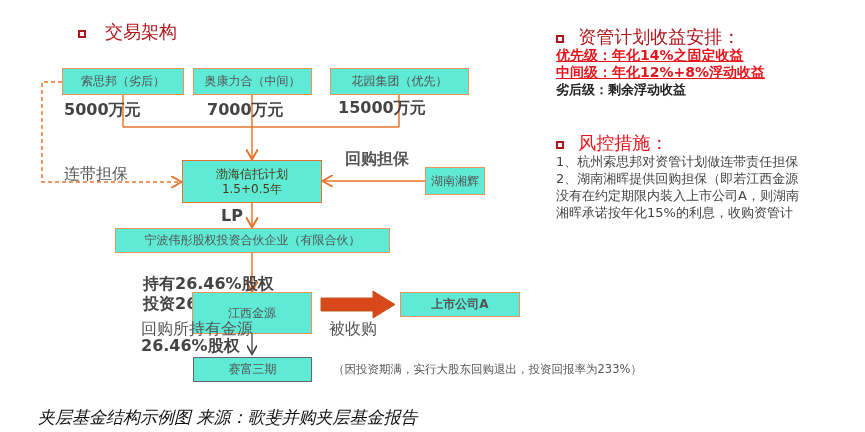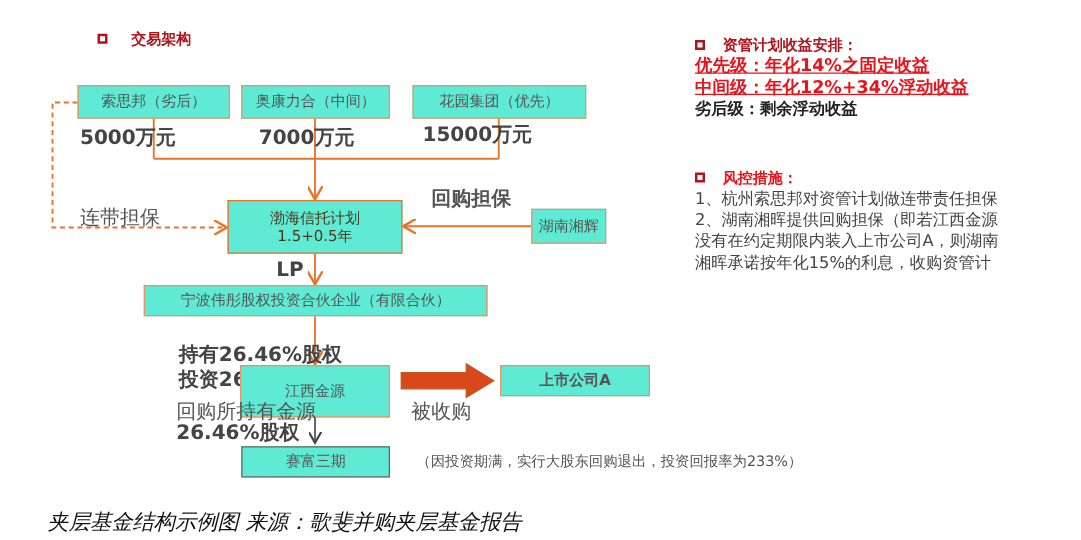--- a/index.html
+++ b/index.html
@@ -1,20 +1,20 @@
 <!DOCTYPE html>
 <html><head>
 <meta charset="utf-8">
 <style>
   html,body{margin:0;padding:0;}
   body{width:865px;height:432px;position:relative;background:#ffffff;overflow:hidden;
        font-family:"DejaVu Sans","Liberation Sans",sans-serif;color:#444;}
   .abs{position:absolute;}
   .sq{display:inline-block;width:8px;height:8px;border:2px solid #b0151c;box-sizing:border-box;}
-  .sec-title{font-size:12px;font-weight:bold;color:#b0151c;white-space:nowrap;}
+  .sec-title{font-size:18px;font-weight:normal;color:#b0151c;white-space:nowrap;}
   .box{position:absolute;border:1.5px solid #e8945a;background:#5eead4;box-sizing:border-box;
        font-size:12px;color:#555;display:flex;align-items:center;justify-content:center;white-space:nowrap;}
   .box.gray{border-color:#666;}
   .trust{position:absolute;background:#5eead4;border:1.5px solid #e8742a;box-sizing:border-box;
          display:flex;flex-direction:column;align-items:center;justify-content:center;
          font-size:12px;color:#4a3a1a;line-height:15px;}
   .lbl{position:absolute;font-size:16px;color:#555;white-space:nowrap;line-height:15px;}
   .lbl.b{font-weight:bold;color:#444;}
   .right{position:absolute;left:556px;font-size:13px;line-height:17px;white-space:nowrap;}
   .red{color:#e8141c;font-weight:bold;text-decoration:underline;font-size:14px;}
@@ -93,21 +93,21 @@
 
 <div class="box gray" style="left:193px;top:357px;width:119px;height:25px;">赛富三期</div>
 <div class="lbl" style="left:333px;top:362px;font-size:11.5px;">（因投资期满，实行大股东回购退出，投资回报率为233%）</div>
 
 <div class="right" style="top:28px;">
   <div>
     <span class="sq"></span>
     <span class="sec-title" style="margin-left:10px;">资管计划收益安排：</span>
   </div>
   <div class="red">优先级：年化14%之固定收益</div>
-  <div class="red">中间级：年化12%+34%浮动收益</div>
+  <div class="red">中间级：年化12%+8%浮动收益</div>
   <div class="dark">劣后级：剩余浮动收益</div>
 </div>
 
 <div class="right" style="top:134px;color:#444;">
   <div>
     <span class="sq"></span>
     <span class="sec-title" style="margin-left:10px;color:#e8141c;">风控措施：</span>
   </div>
   <div>1、杭州索思邦对资管计划做连带责任担保</div>
   <div>2、湖南湘晖提供回购担保（即若江西金源</div>

